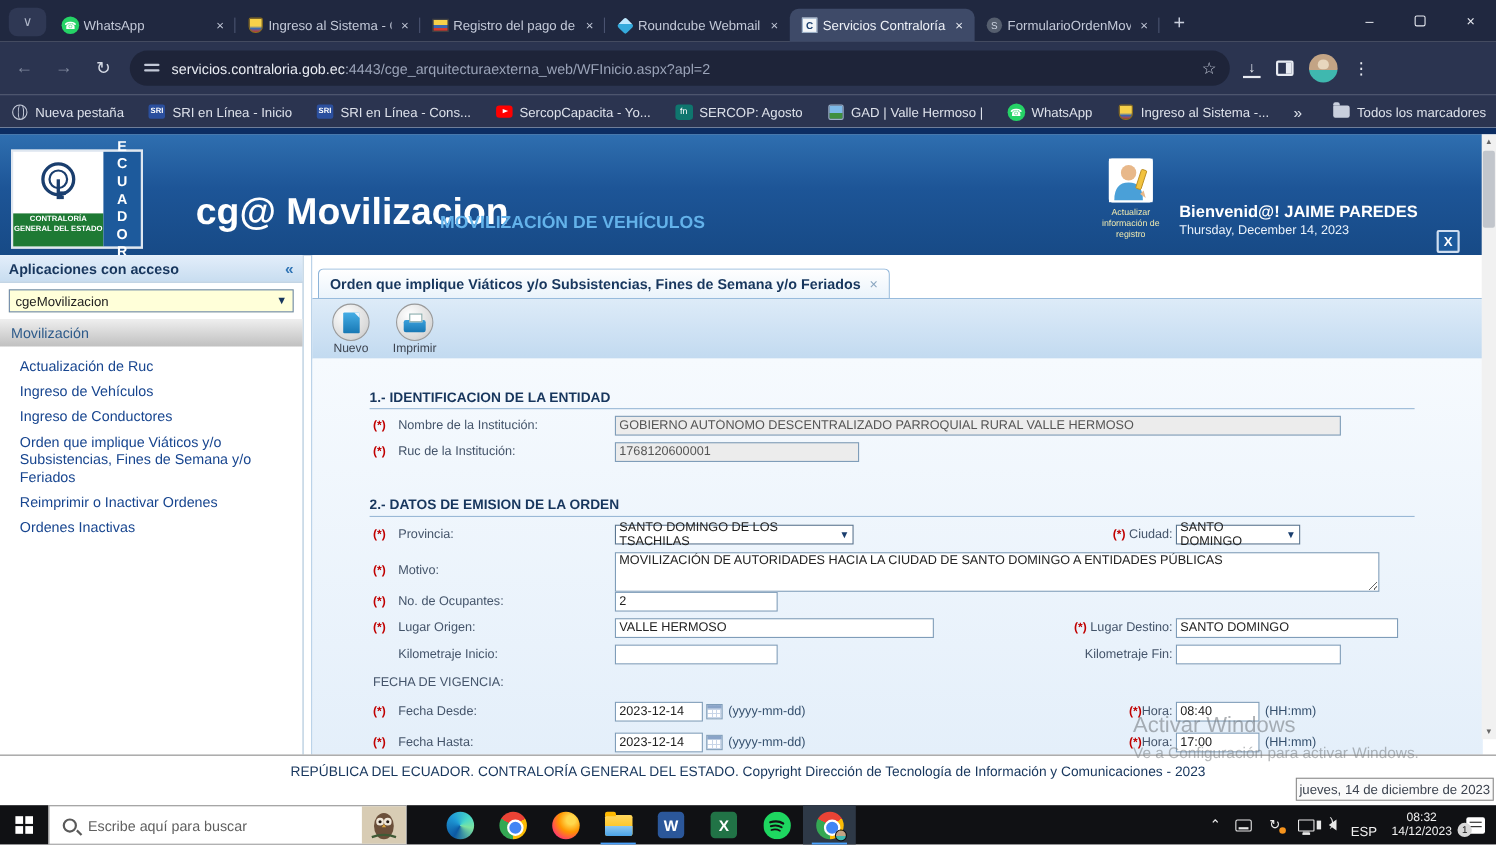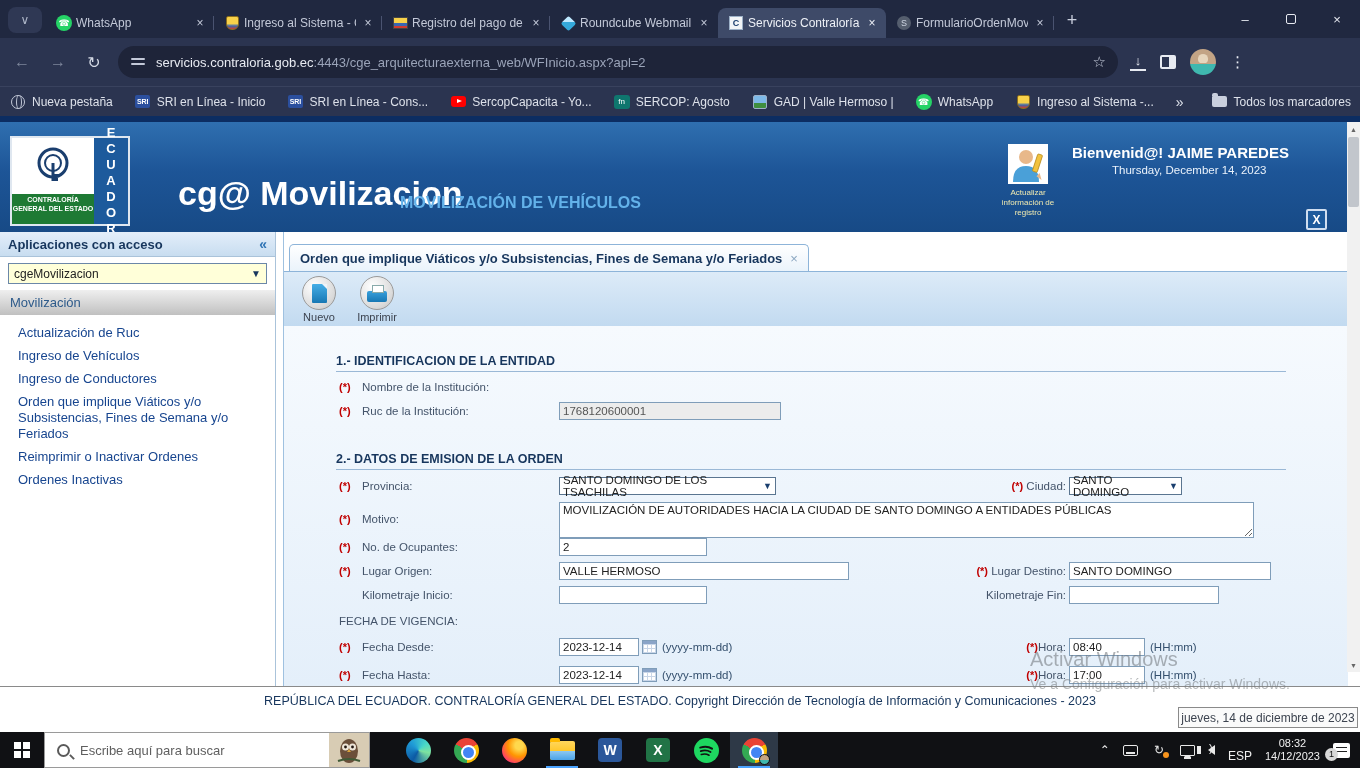--- a/index.html
+++ b/index.html
@@ -74,22 +74,22 @@
   .logo-left { width:82px; display:flex; flex-direction:column; }
   .logo-emblem { flex:1; display:flex; align-items:center; justify-content:center; }
   .logo-caption { height:30px; background:#1e7a34; color:#fff; font-size:7px; font-weight:bold; text-align:center; line-height:9px; padding-top:1px; }
   .logo-country { width:34px; background:#1d5a9c; color:#fff; font-weight:bold; font-size:13px; writing-mode:vertical-lr; text-orientation:upright; display:flex; align-items:center; justify-content:center; letter-spacing:1px; }
   .app-title { position:absolute; left:178px; top:52px; color:#fff; font-size:34px; font-weight:bold; }
   .app-subtitle { position:absolute; left:400px; top:72px; color:#63b2ea; font-size:16px; font-weight:bold; }
   .user-block { position:absolute; top:22px; left:1008px; width:330px; display:flex; }
   .user-avatar { width:40px; height:40px; background:#fff; border-radius:3px; flex:none; }
   .avatar-caption { width:64px; margin-left:-12px; margin-top:44px; text-align:center; color:#efe9b0; font-size:8px; line-height:10px; position:absolute; }
   .welcome-box { margin-left:24px; }
-  .welcome-text { color:#fff; font-size:15px; font-weight:bold; }
-  .welcome-date { color:#eaf2fb; font-size:11.5px; margin-top:3px;margin-left:40px; }
+  .welcome-text { color:#fff; font-size:15px; font-weight:bold;margin-top:40px; }
+  .welcome-date { color:#eaf2fb; font-size:11.5px; margin-top:3px; }
   .hdr-close { position:absolute; left:1306px; top:93px; width:21px; height:21px; background:#1d5a9c; border:2px solid #d0def0; border-radius:2px; color:#fff; font-weight:bold; font-size:12px; display:flex; align-items:center; justify-content:center; }
 
   
   .page-body { position:absolute; top:116px; left:0; width:1348px; height:454px; display:flex; }
   .sidebar { width:276px; border-right:1px solid #aac3da; background:#fff; }
   .sidebar-title { height:25px; background:linear-gradient(#e3eefa,#c8ddf0); border-bottom:1px solid #aac3da; display:flex; align-items:center; padding:0 8px; color:#17365d; font-weight:bold; font-size:13px; }
   .collapse-ic { margin-left:auto; color:#2f74b5; font-size:14px; font-weight:bold; }
   .app-select { margin:6px 8px; height:21px; background:#ffffd9; border:1px solid #6b87a8; display:flex; align-items:center; padding:0 5px; font-size:12px; color:#222; }
   .app-select .arrow { margin-left:auto; color:#17365d; font-size:10px; }
   .group-header { height:25px; background:linear-gradient(#efefef,#c0c0c0); color:#2d5a8a; font-size:13px; display:flex; align-items:center; padding-left:10px; margin-top:4px; }
@@ -412,20 +412,21 @@
           </div>
         </div>
 
         <div class="form-canvas">
 
           <div class="sec-head" style="top:28px; height:18px;">1.- IDENTIFICACION DE LA ENTIDAD</div>
 
           <div class="frow" style="left:55px; top:52px; right:62px;">
             <span class="star">(*)</span>
             <span class="flabel">Nombre de la Institución:</span>
+            <input class="fin" style="width: 660px;" readonly="" value="GOBIERNO AUTÓNOMO DESCENTRALIZADO PARROQUIAL RURAL VALLE HERMOSO">
           </div>
           <div class="frow" style="left:55px; top:76px;">
             <span class="star">(*)</span>
             <span class="flabel">Ruc de la Institución:</span>
             <input class="fin" style="width: 222px;" readonly="" value="1768120600001">
           </div>
 
           <div class="sec-head" style="top:126px; height:18px;">2.- DATOS DE EMISION DE LA ORDEN</div>
 
           <div class="frow" style="left:55px; top:151px;">

